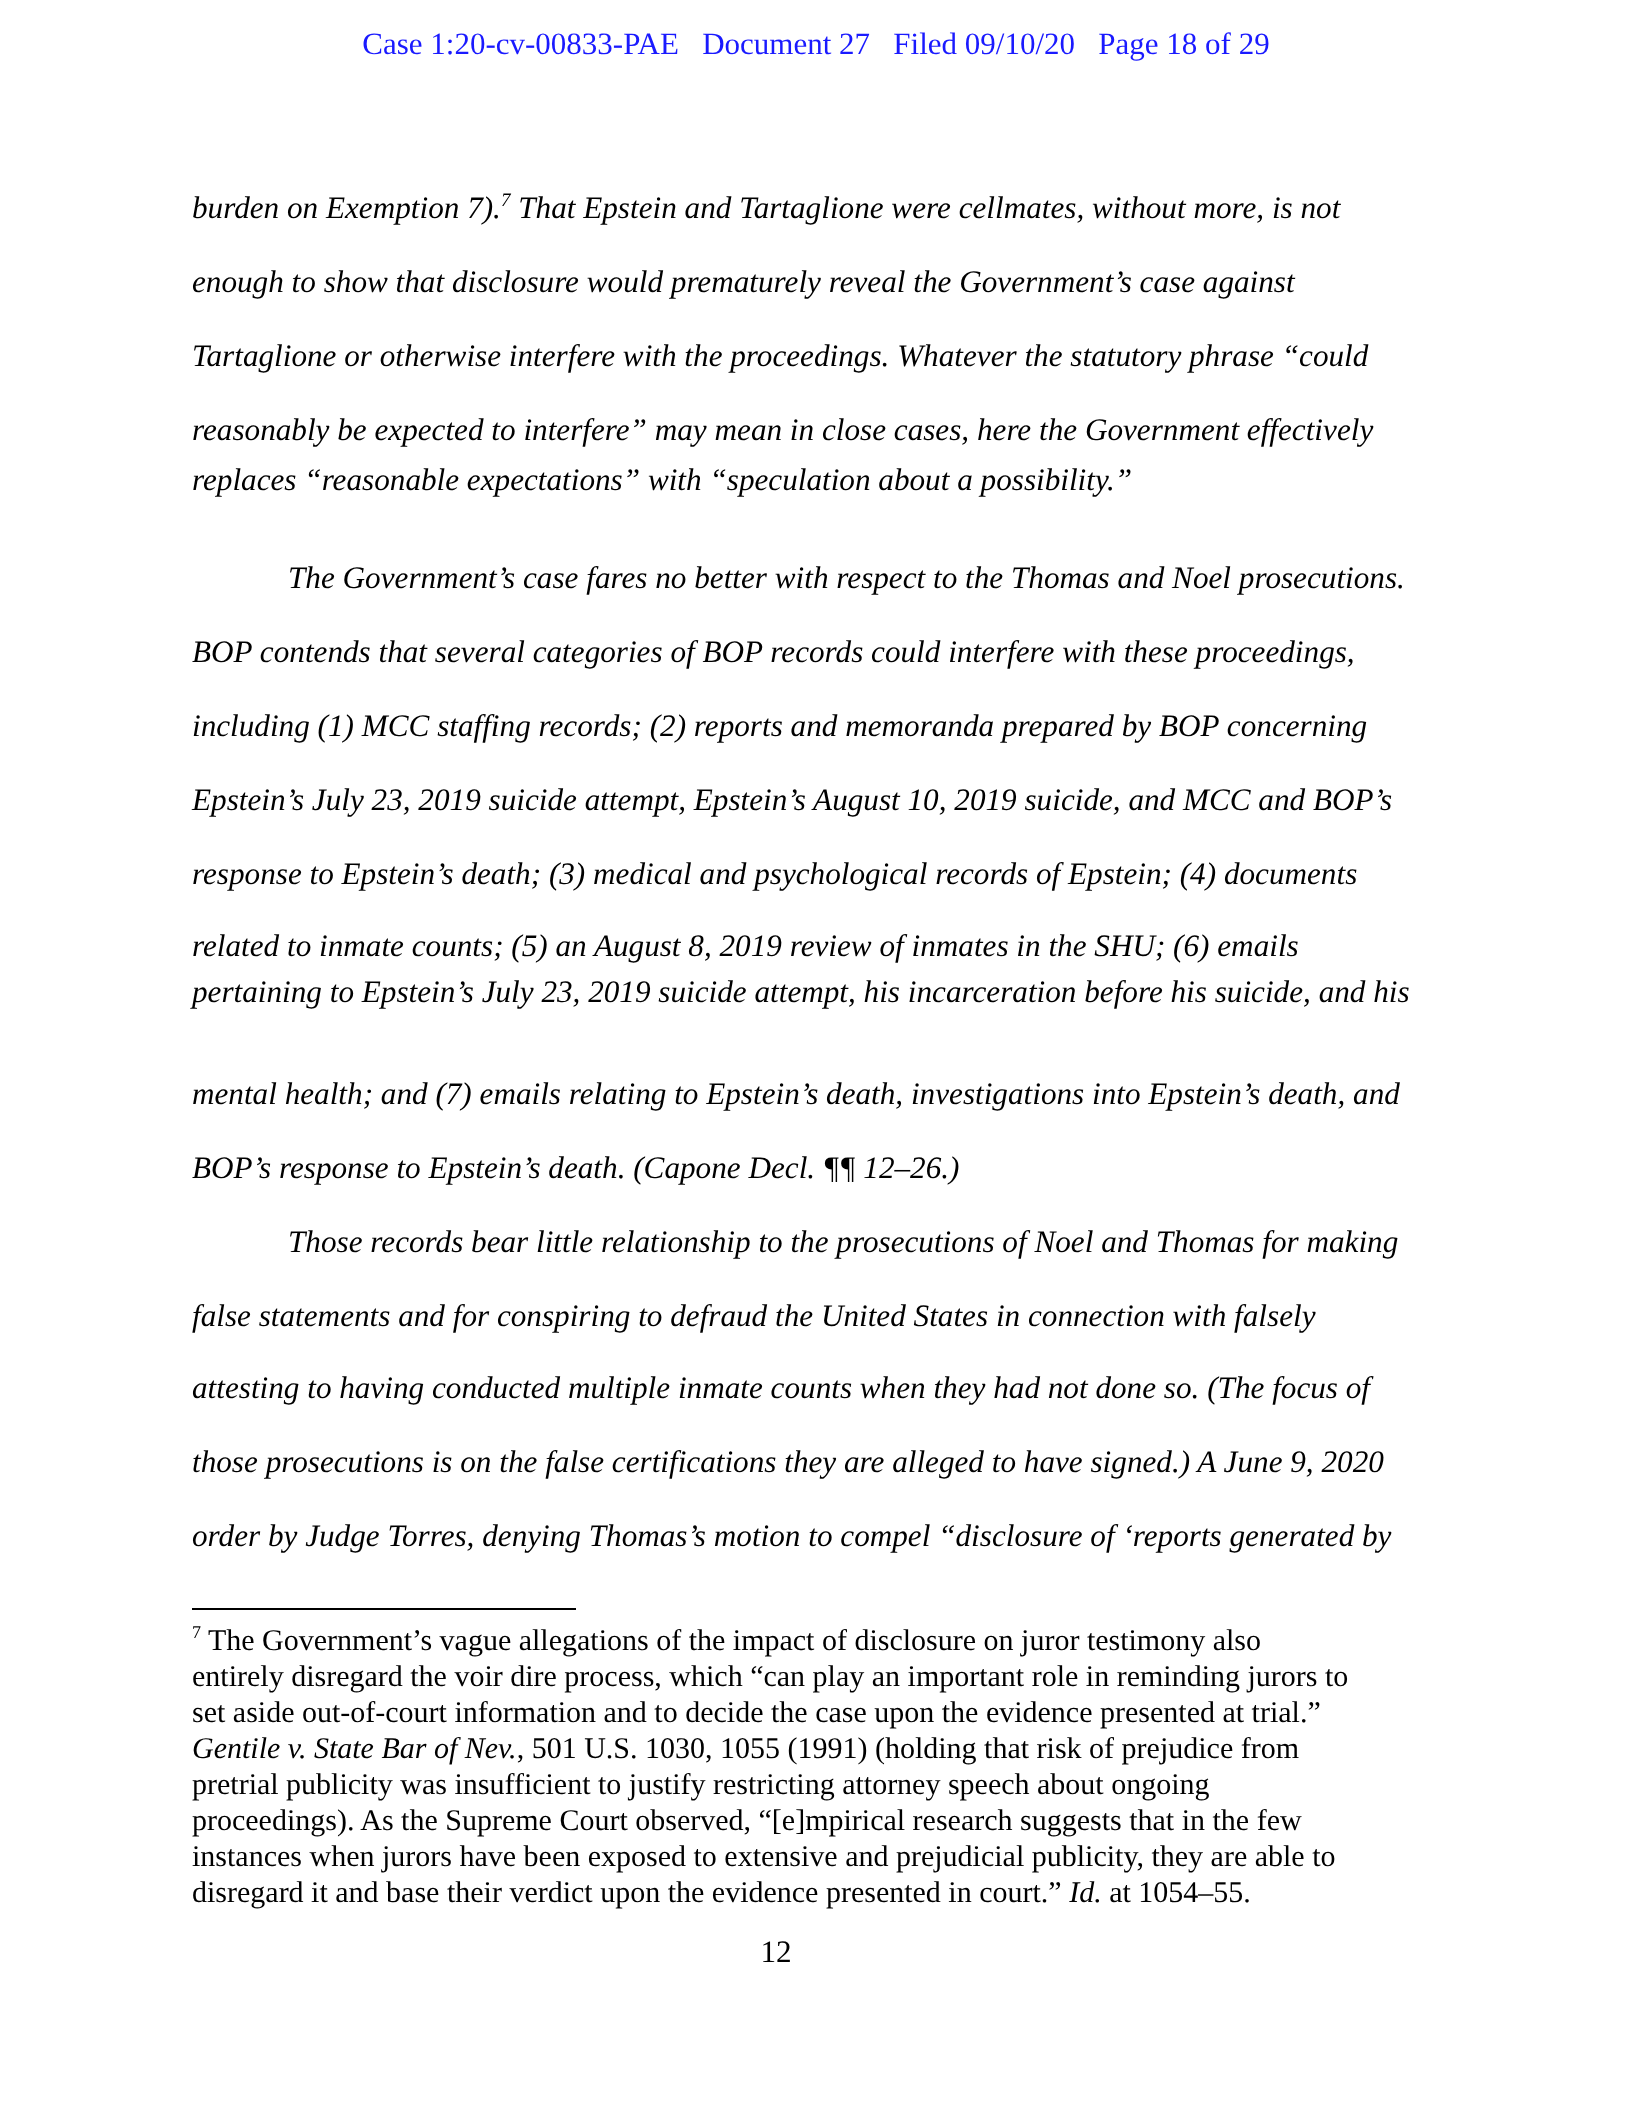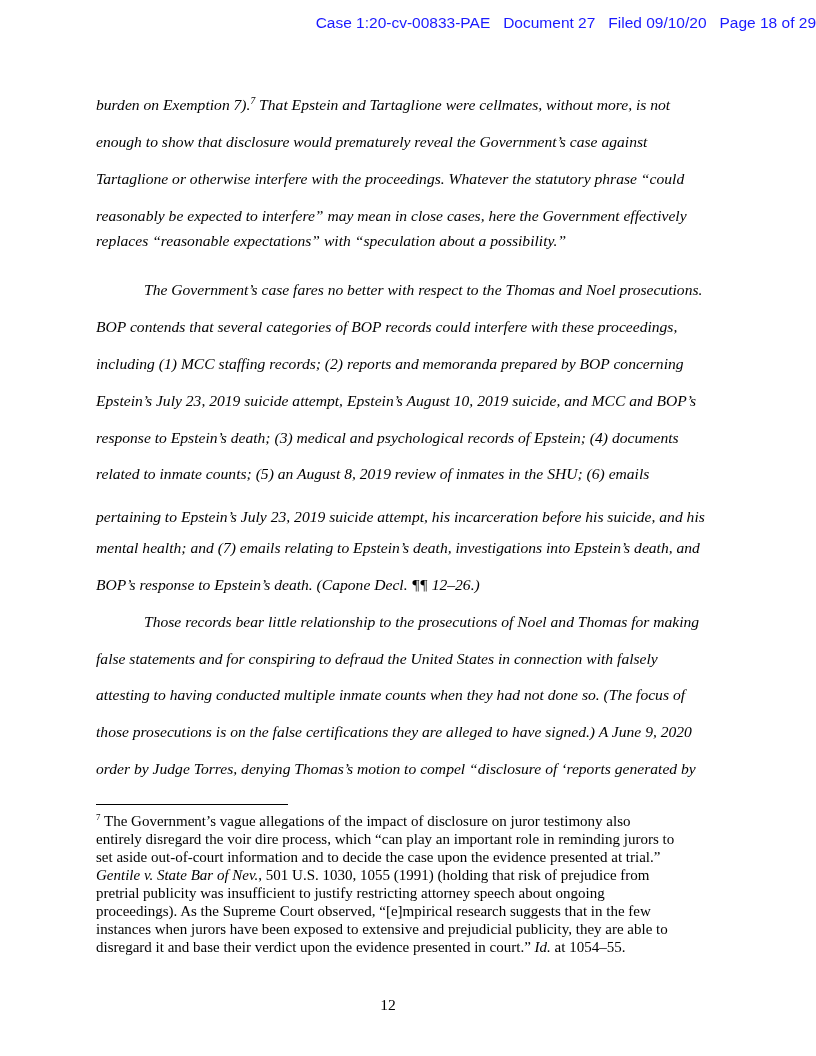--- a/index.html
+++ b/index.html
@@ -1,49 +1,49 @@
 <!DOCTYPE html>
 <html><head>
   <meta charset="utf-8">
   <style>
     html, body { margin: 0; padding: 0; background: #ffffff; }
     body { width: 816px; height: 1056px; position: relative; overflow: hidden;
            font-family: "Liberation Serif", serif; color: #000; }
-    .header { position: absolute; top: 14px; left: 0; width: 816px; text-align: right;
-              font-family: Liberation Sans, sans-serif; font-size: 15.5px; color: #1a1aff;
+    .header { position: absolute; top: 14px; left: 0; width: 816px; text-align: center;
+              font-family: Liberation Serif, serif; font-size: 15.5px; color: #1a1aff;
               white-space: pre; letter-spacing: 0; }
     .line { position: absolute; left: 96px; font-size: 15.6px; white-space: nowrap; line-height: 18px; font-style: italic; }
     .indent { left: 144px; }
     sup { font-size: 9.5px; vertical-align: super; line-height: 0; }
     .rule { position: absolute; left: 96px; top: 804px; width: 192px; height: 0;
             border-top: 1px solid #000; }
     .fn { position: absolute; left: 96px; font-size: 15px; white-space: nowrap; line-height: 17px; }
     .fn sup { font-size: 9px; }
-    .pagenum { position: absolute; top: 996px; left: 0; width: 776px; text-align: center; font-size: 15.6px; }
+    .pagenum { position: absolute; top: 968px; left: 0; width: 776px; text-align: center; font-size: 15.6px; }
     i { font-style: italic; text-align: right; }
   </style>
 </head>
 <body>
 
 <div class="header"><span>Case 1:20-cv-00833-PAE</span>   <span>Document 27</span>   <span>Filed 09/10/20</span>   <span>Page 18 of 29</span></div>
 
 <div>
   <div class="line" style="top:96px"><span>burden on Exemption 7).</span><sup>7</sup><span> That Epstein and Tartaglione were cellmates, without more, is not</span></div>
   <div class="line" style="top:133px">enough to show that disclosure would prematurely reveal the Government’s case against</div>
   <div class="line" style="top:170px">Tartaglione or otherwise interfere with the proceedings. Whatever the statutory phrase “could</div>
   <div class="line" style="top:207px">reasonably be expected to interfere” may mean in close cases, here the Government effectively</div>
   <div class="line" style="top:232px">replaces “reasonable expectations” with “speculation about a possibility.”</div>
 
   <div class="line indent" style="top:281px">The Government’s case fares no better with respect to the Thomas and Noel prosecutions.</div>
   <div class="line" style="top:318px">BOP contends that several categories of BOP records could interfere with these proceedings,</div>
   <div class="line" style="top:355px">including (1) MCC staffing records; (2) reports and memoranda prepared by BOP concerning</div>
   <div class="line" style="top:392px">Epstein’s July 23, 2019 suicide attempt, Epstein’s August 10, 2019 suicide, and MCC and BOP’s</div>
   <div class="line" style="top:429px">response to Epstein’s death; (3) medical and psychological records of Epstein; (4) documents</div>
   <div class="line" style="top:465px">related to inmate counts; (5) an August 8, 2019 review of inmates in the SHU; (6) emails</div>
-  <div class="line" style="top:508px">pertaining to Epstein’s July 23, 2019 suicide attempt, his incarceration before his suicide, and his</div>
+  <div class="line" style="top:488px">pertaining to Epstein’s July 23, 2019 suicide attempt, his incarceration before his suicide, and his</div>
   <div class="line" style="top:539px">mental health; and (7) emails relating to Epstein’s death, investigations into Epstein’s death, and</div>
   <div class="line" style="top:576px">BOP’s response to Epstein’s death. (Capone Decl. ¶¶ 12–26.)</div>
 
   <div class="line indent" style="top:613px">Those records bear little relationship to the prosecutions of Noel and Thomas for making</div>
   <div class="line" style="top:650px">false statements and for conspiring to defraud the United States in connection with falsely</div>
   <div class="line" style="top:686px">attesting to having conducted multiple inmate counts when they had not done so. (The focus of</div>
   <div class="line" style="top:723px">those prosecutions is on the false certifications they are alleged to have signed.) A June 9, 2020</div>
   <div class="line" style="top:760px">order by Judge Torres, denying Thomas’s motion to compel “disclosure of ‘reports generated by</div>
 </div>
 

